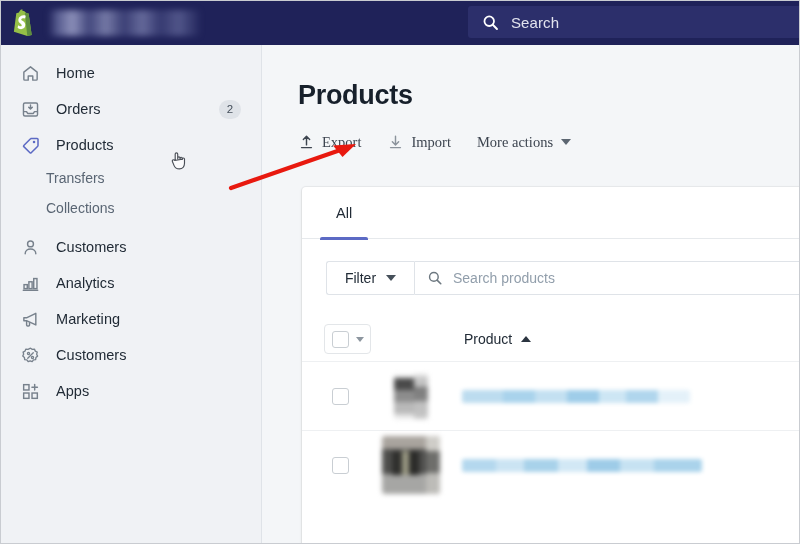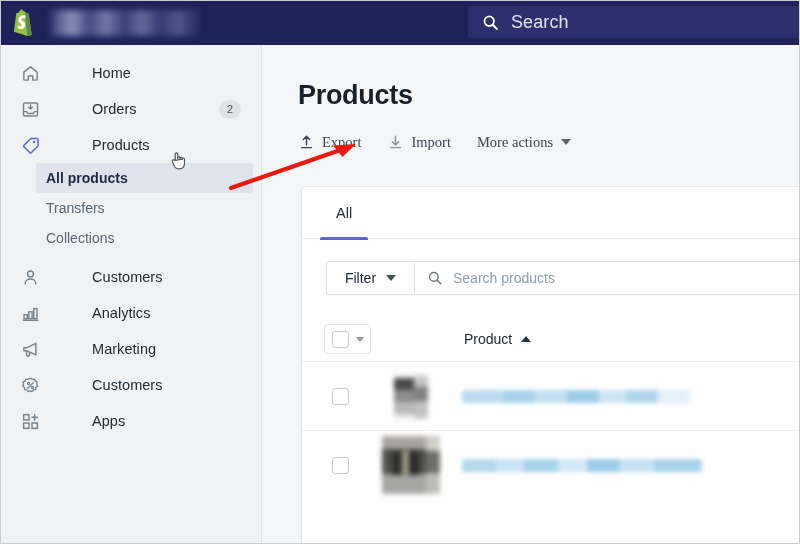--- a/index.html
+++ b/index.html
@@ -57,41 +57,40 @@
   .search-box {
     position: absolute; left: 468px; top: 6px;
     width: 352px; height: 32px;
     background: #2c2f6b;
     border-radius: 3px;
     display: flex; align-items: center;
     padding-left: 14px;
   }
   .search-box .sicon { flex: 0 0 auto; display: block; margin-right: 12px; }
   .search-placeholder {
-    color: #e2e3ee; font-size: 18px;
+    color: #e2e3ee; font-size: 15px;
     letter-spacing: .1px;
   }
 
   
   .sidebar {
     position: absolute; left: 0; top: 45px;
     width: 262px; height: 499px;
     background: #f0f2f5;
     border-right: 1px solid #dfe3e8;
     padding-top: 10px;
   }
   .nav-item {
     position: relative;
     display: flex; align-items: center;
     height: 36px;
     margin: 0 8px;
     padding-left: 12px;
     border-radius: 3px;
     cursor: pointer;
-    gap: 36px;
   }
   .nav-icon {
     width: 21px; height: 21px;
     flex: 0 0 auto;
     display: flex; align-items: center; justify-content: center;
     margin-right: 15px;
   }
   .nav-label {
     font-size: 14.5px;
     color: #212b36;
@@ -405,23 +404,20 @@
     <div class="nav-item active">
       <span class="nav-icon">
         <svg width="19" height="19" viewBox="0 0 20 20" aria-hidden="true">
           <path d="M10.4 2.6H17a.9.9 0 0 1 .9.9v6.6c0 .24-.1.47-.27.64l-6.9 6.9a.9.9 0 0 1-1.27 0L2.95 11.2a.9.9 0 0 1 0-1.27l6.81-6.81a.9.9 0 0 1 .64-.27z" fill="none" stroke="#5c6ac4" stroke-width="1.6" stroke-linejoin="round"></path>
           <circle cx="13.7" cy="6.3" r="1.35" fill="#5c6ac4"></circle>
         </svg>
       </span>
       <span class="nav-label">Products</span>
     </div>
 
-    <div class="subnav-item selected">
-      <span>All products</span>
-    </div>
     <div class="subnav-item">
       <span>Transfers</span>
     </div>
     <div class="subnav-item">
       <span>Collections</span>
     </div>
 
     <div class="nav-gap"></div>
 
     <div class="nav-item">

